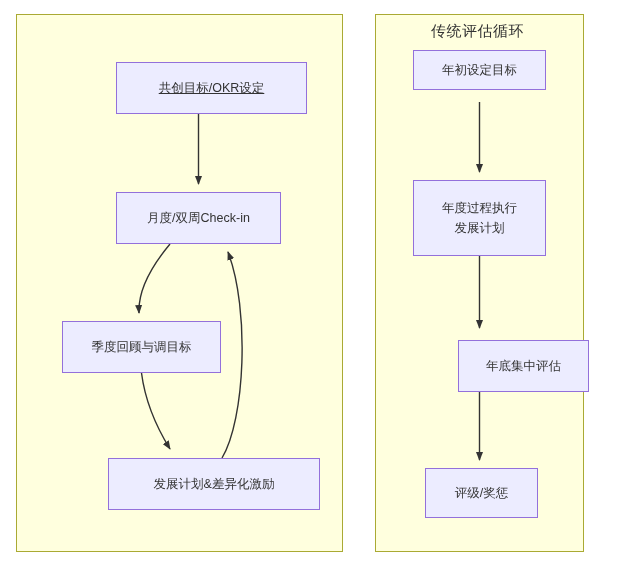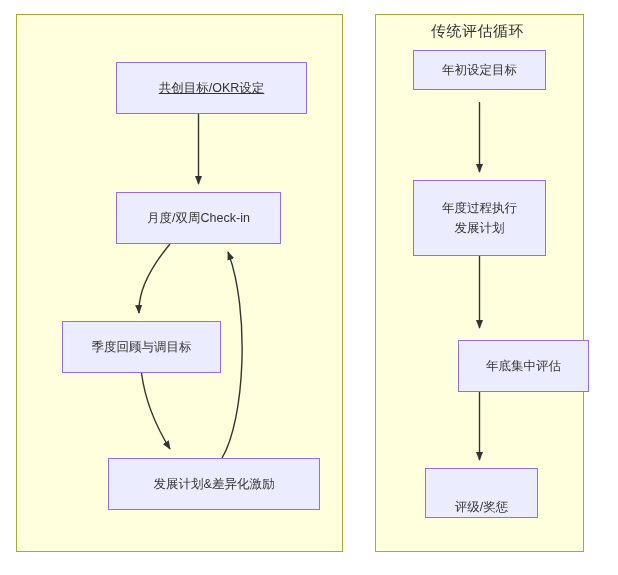--- a/index.html
+++ b/index.html
@@ -109,17 +109,17 @@
 
   <div class="node-box" style="left:413px; top:180px; width:133px; height:76px;">
     <span class="node-line">年度过程执行</span>
     <span class="node-line">发展计划</span>
   </div>
 
   <div class="node-box" style="left:413px; top:340px; width:131px; height:52px;margin-left:45px;">
     <span class="node-line">年底集中评估</span>
   </div>
 
-  <div class="node-box" style="left:425px; top:468px; width:113px; height:50px;justify-content:flex-end;">
+  <div class="node-box" style="left:425px; top:468px; width:113px; height:50px;">
     <span class="node-line">评级/奖惩</span>
   </div>
 
 </div>
 
 </body></html>

